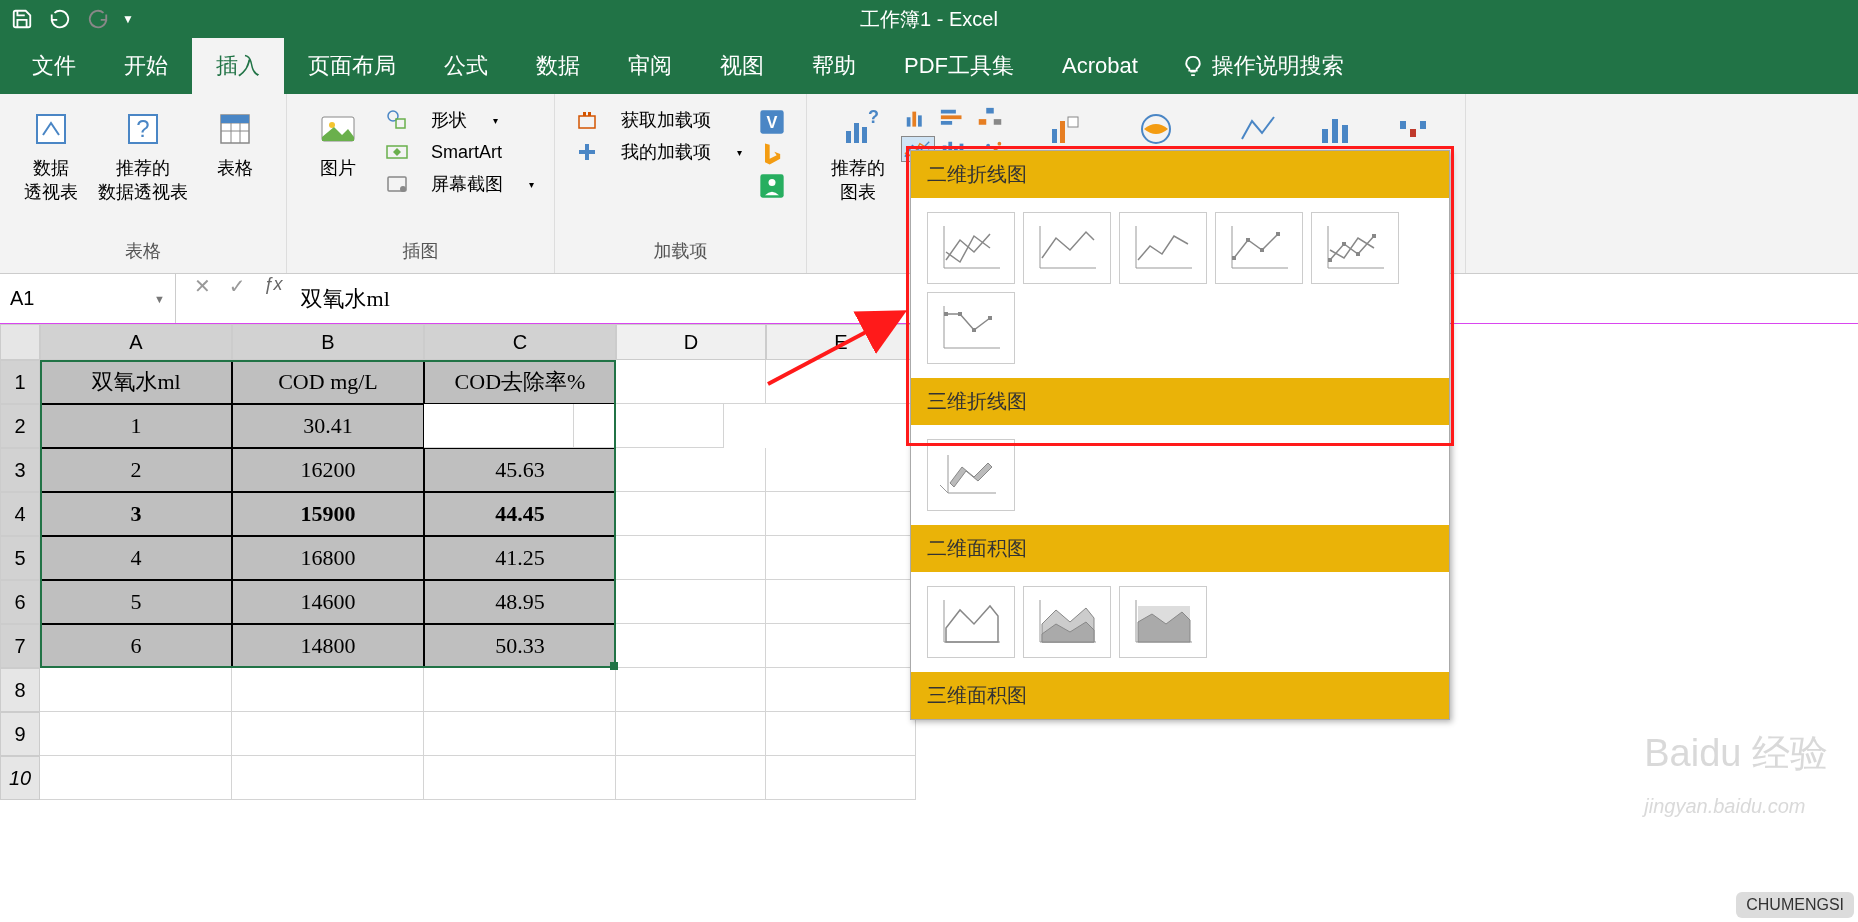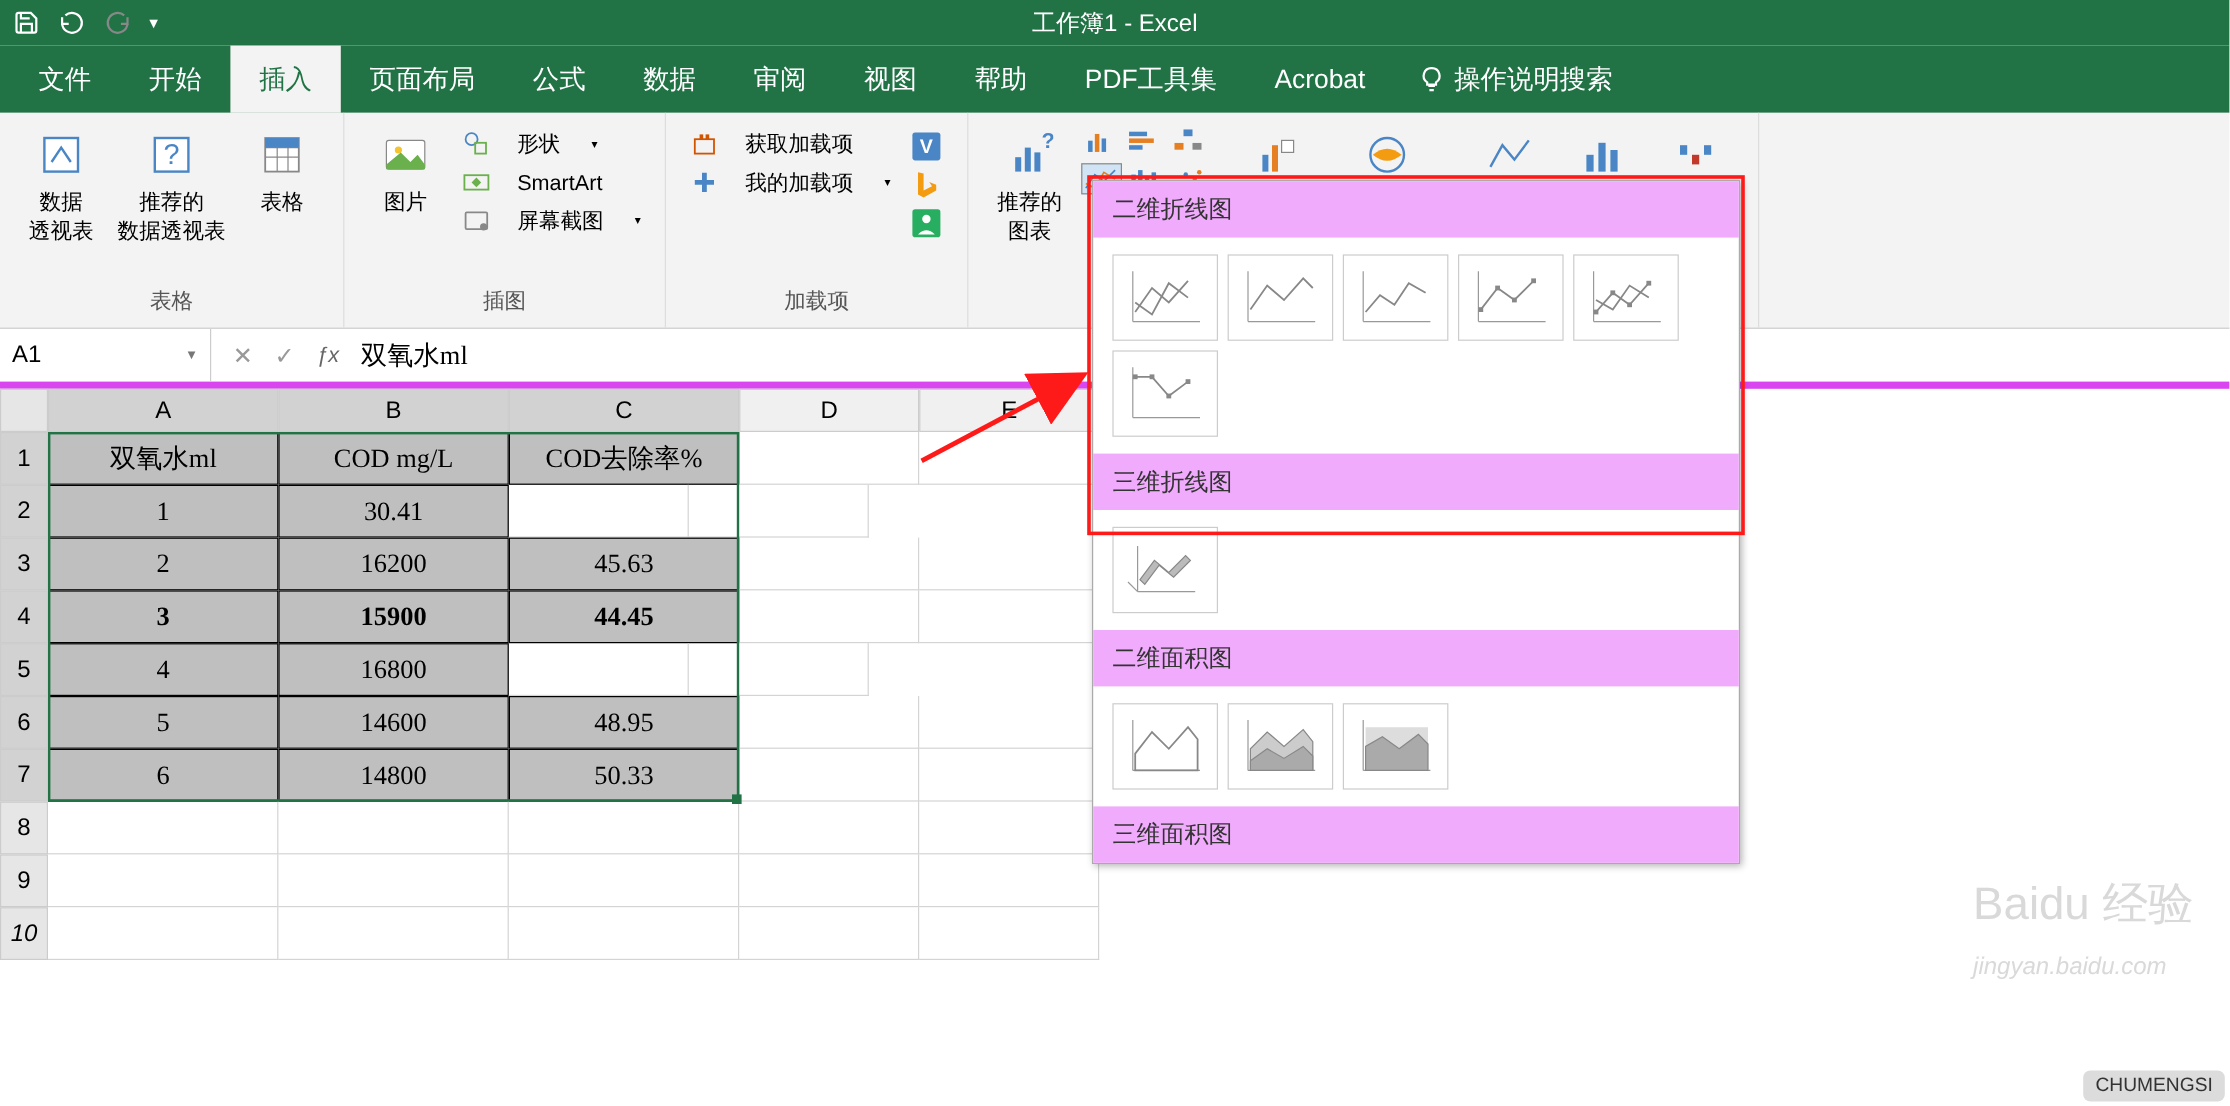--- a/index.html
+++ b/index.html
@@ -28,21 +28,21 @@
     .ribbon-sub-item { display: flex; align-items: center; gap: 22px; font-size: 18px; cursor: pointer; }
     .ribbon-small-icon { width: 24px; height: 24px; }
     .dropdown-arrow { font-size: 10px; margin-left: 4px; }
     
     
     .chart-mini-row { display: flex; gap: 2px; align-items: center; margin-bottom: 4px; }
     .chart-mini { width: 34px; height: 26px; border: 1px solid transparent; cursor: pointer; padding: 1px; }
     .chart-mini.selected { border: 1px solid #888; background: #d0e4f5; }
     
     
-    .formula-bar { height: 50px; display: flex; align-items: center; border-bottom: 6px solid #d946ef; background: #fff; }
+    .formula-bar { height: 50px; display: flex; border-bottom: 1px solid #d946ef; background: #fff; }
     .name-box { width: 176px; border-right: 1px solid #ccc; padding: 4px 10px; display: flex; align-items: center; justify-content: space-between; font-size: 20px; height: 100%; }
     .formula-btns { display: flex; gap: 18px; padding: 0 18px; color: #999; font-size: 20px; }
     .fx-label { font-style: italic; color: #666; margin-right: 14px; font-size: 18px; }
     .formula-input { flex: 1; border: none; font-size: 22px; padding: 4px; outline: none; font-family: SimSun, serif; }
     
     
     .grid-container { display: flex; position: relative; }
     .corner { width: 40px; height: 36px; border: 1px solid #ccc; background: #e6e6e6; }
     .col-header { height: 36px; border: 1px solid #ccc; background: #e6e6e6; display: flex; align-items: center; justify-content: center; font-size: 20px; width: 192px; }
     .col-d, .col-e { width: 150px; background: #f0f0f0; }
@@ -51,21 +51,21 @@
     .cell.table-cell { background: #bfbfbf; border: 1.5px solid #000; }
     .cell.table-header { font-family: "Times New Roman", SimSun, serif; }
     .cell.bold { font-weight: bold; }
     .cell.empty { width: 150px; }
     
     .selection-border { position: absolute; border: 2px solid #217346; pointer-events: none; }
     .selection-handle { position: absolute; width: 8px; height: 8px; background: #217346; bottom: -4px; right: -4px; }
     
     
     .chart-dropdown { position: absolute; top: 150px; left: 910px; width: 540px; background: #fff; border: 1px solid #aaa; box-shadow: 2px 2px 6px rgba(0,0,0,0.3); z-index: 100; }
-    .chart-category { font-size: 20px; color: #333; padding: 10px 16px; background: #f0abfc; }
+    .chart-category { font-size: 20px; color: #333; padding: 10px 16px; background: #eab308; }
     .chart-options { display: flex; flex-wrap: wrap; gap: 8px; padding: 14px 16px; }
     .chart-option { width: 88px; height: 72px; border: 1px solid #ccc; background: #fff; cursor: pointer; display: flex; align-items: center; justify-content: center; }
     
     .red-highlight { position: absolute; border: 3px solid #ff1a1a; top: 146px; left: 906px; width: 548px; height: 300px; pointer-events: none; z-index: 200; }
     .red-arrow { position: absolute; top: 302px; left: 760px; z-index: 201; }
     
     .watermark { position: absolute; right: 30px; bottom: 100px; font-size: 38px; color: rgba(180,180,180,0.5); z-index: 50; }
     .corner-logo { position: absolute; right: 4px; bottom: 4px; font-size: 16px; color: #333; background: #dcdcdc; border-radius: 6px; padding: 4px 10px; z-index: 60; }
   </style>
 </head>
@@ -396,20 +396,21 @@
           <div class="cell table-cell bold">3</div>
           <div class="cell table-cell bold">15900</div>
           <div class="cell table-cell bold">44.45</div>
           <div class="cell empty"></div>
           <div class="cell empty"></div>
         </div>
         <div style="display: flex;">
           <div class="row-header" style="background: rgb(210, 210, 210);">5</div>
           <div class="cell table-cell">4</div>
           <div class="cell table-cell">16800</div>
+          <div class="cell table-cell">41.25</div>
           <div class="cell empty"></div>
           <div class="cell empty"></div>
         </div>
         <div style="display: flex;">
           <div class="row-header" style="background: rgb(210, 210, 210);">6</div>
           <div class="cell table-cell">5</div>
           <div class="cell table-cell">14600</div>
           <div class="cell table-cell">48.95</div>
           <div class="cell empty"></div>
           <div class="cell empty"></div>

